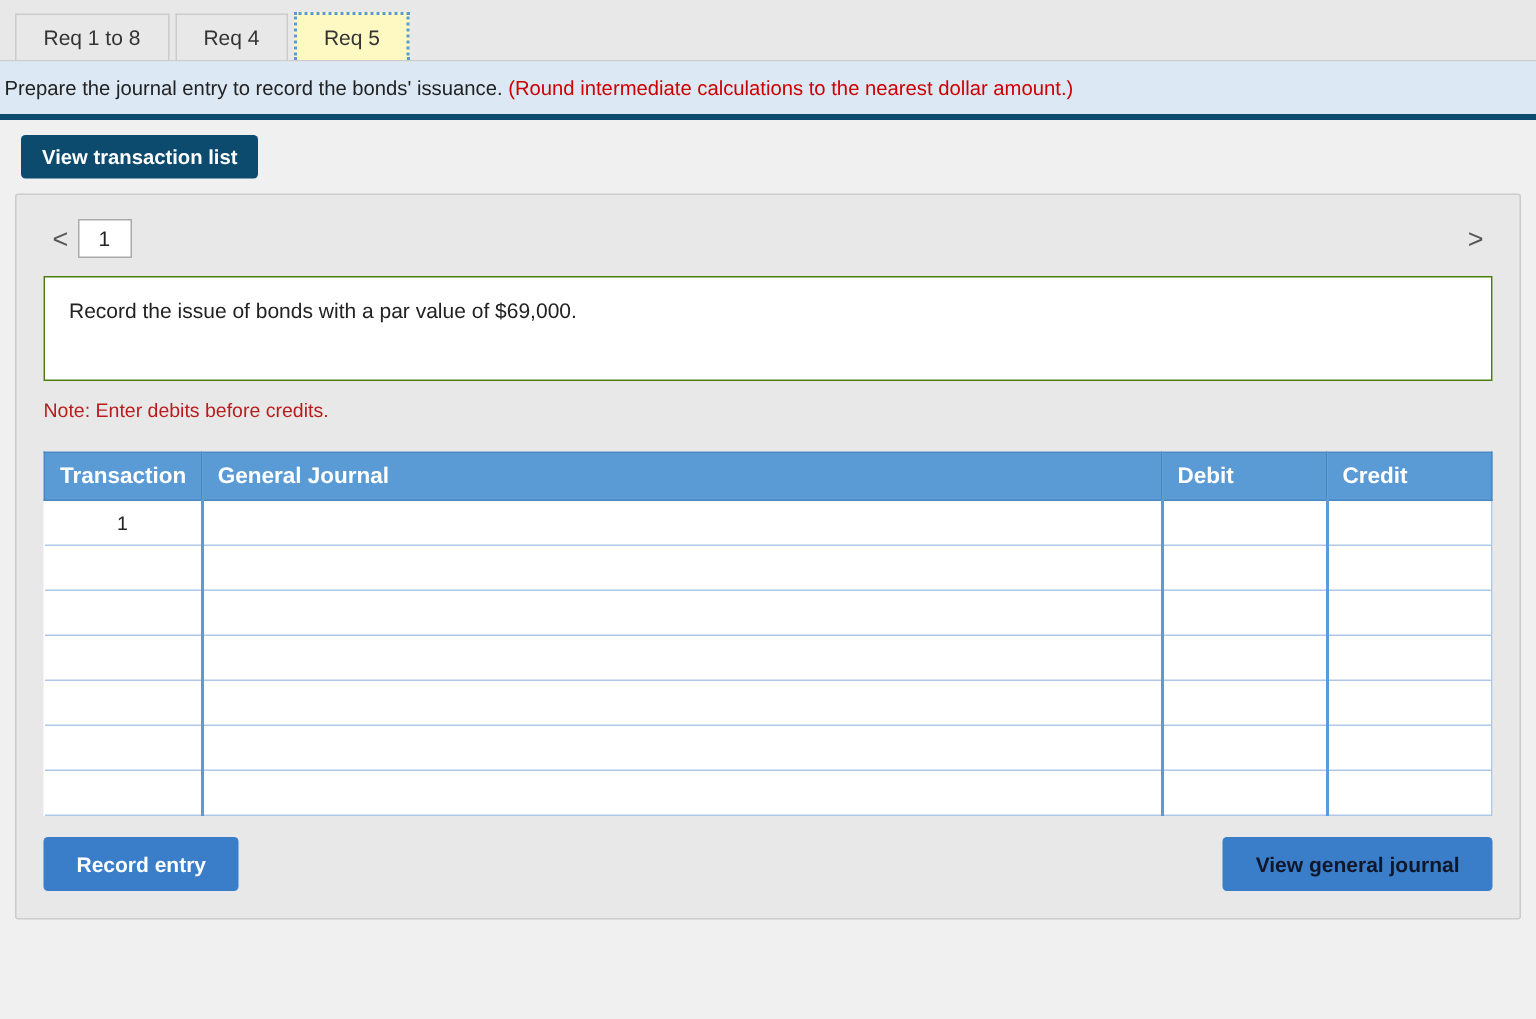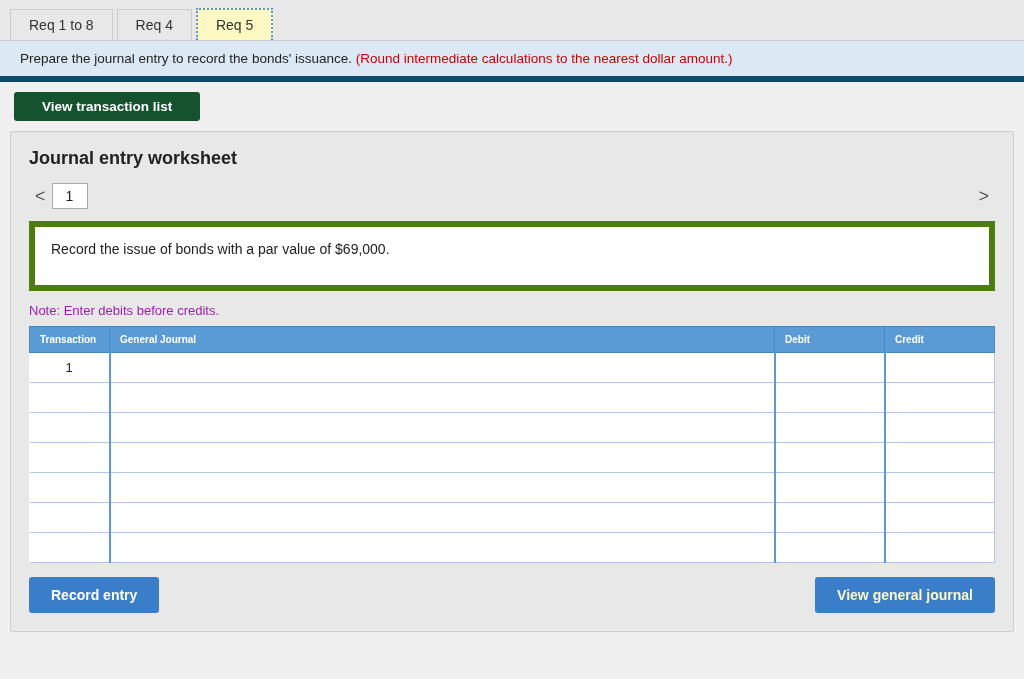--- a/index.html
+++ b/index.html
@@ -29,34 +29,34 @@
     }
     .tab.active {
       background: #fef9c3;
       border: 2px dotted #5b9bd5;
       border-bottom: none;
       font-weight: normal;
     }
 
     .instruction-bar {
       background: #dce9f5;
-      padding: 10px 20px;
+      padding: 10px 3px;
       font-size: 13.5px;
       color: #222;
-      border-bottom: 6px solid #0c4a6e;
+      border-bottom: 4px solid #0c4a6e;
     }
     .instruction-bar .note {
       color: #c00;
     }
 
     .view-transaction-btn {
       display: inline-block;
       margin: 10px 14px;
-      padding: 7px 28px;
-      background: #14532d;
+      padding: 7px 14px;
+      background: #0c4a6e;
       color: #fff;
       border: none;
       border-radius: 3px;
       cursor: pointer;
       font-size: 13.5px;
       font-weight: bold;
     }
 
     .worksheet-container {
       background: #e8e8e8;
@@ -89,47 +89,47 @@
       padding: 4px 12px;
       font-size: 14px;
       min-width: 36px;
       text-align: center;
     }
     .nav-arrow-right {
       margin-left: auto;
     }
 
     .issue-description {
-      border: 6px solid #4d7c0f;
+      border: 1px solid #4d7c0f;
       background: #fff;
       padding: 14px 16px;
       margin-bottom: 12px;
       font-size: 14px;
       min-height: 70px;
     }
 
     .note-text {
-      color: #a21caf;
+      color: #b91c1c;
       font-size: 13px;
-      margin-bottom: 8px;
+      margin-bottom: 20px;
     }
 
     .journal-table {
       width: 100%;
       border-collapse: collapse;
       background: #fff;
     }
     .journal-table thead tr {
       background: #5b9bd5;
       color: #fff;
     }
     .journal-table thead th {
       padding: 7px 10px;
       text-align: left;
-      font-size: 10px;
+      font-size: 15px;
       border: 1px solid #4a87c0;
     }
     .journal-table thead th.center {
       text-align: left;
     }
     .journal-table tbody tr {
       border-bottom: 1px solid #b0c8e8;
     }
     .journal-table tbody td {
       padding: 0;
@@ -185,21 +185,21 @@
       color: #fff;
       border: none;
       padding: 10px 22px;
       font-size: 14px;
       font-weight: bold;
       border-radius: 3px;
       cursor: pointer;
     }
     .btn-view {
       background: #3a7dc9;
-      color: #fef9c3;
+      color: #0f172a;
       border: none;
       padding: 10px 22px;
       font-size: 14px;
       font-weight: bold;
       border-radius: 3px;
       cursor: pointer;
       margin-left: auto;
     }
   </style>
 </head>
@@ -218,21 +218,20 @@
 <div class="instruction-bar">
   <span>Prepare the journal entry to record the bonds' issuance.</span>
   <span class="note">(Round intermediate calculations to the nearest dollar amount.)</span>
 </div>
 
 
 <button class="view-transaction-btn">View transaction list</button>
 
 
 <div class="worksheet-container">
-  <div class="worksheet-title">Journal entry worksheet</div>
 
   <div class="nav-row">
     <span class="nav-arrow">&lt;</span>
     <span class="nav-number">1</span>
     <span class="nav-arrow nav-arrow-right">&gt;</span>
   </div>
 
   <div class="issue-description">Record the issue of bonds with a par value of $69,000.</div>
 
   <div class="note-text">Note: Enter debits before credits.</div>

